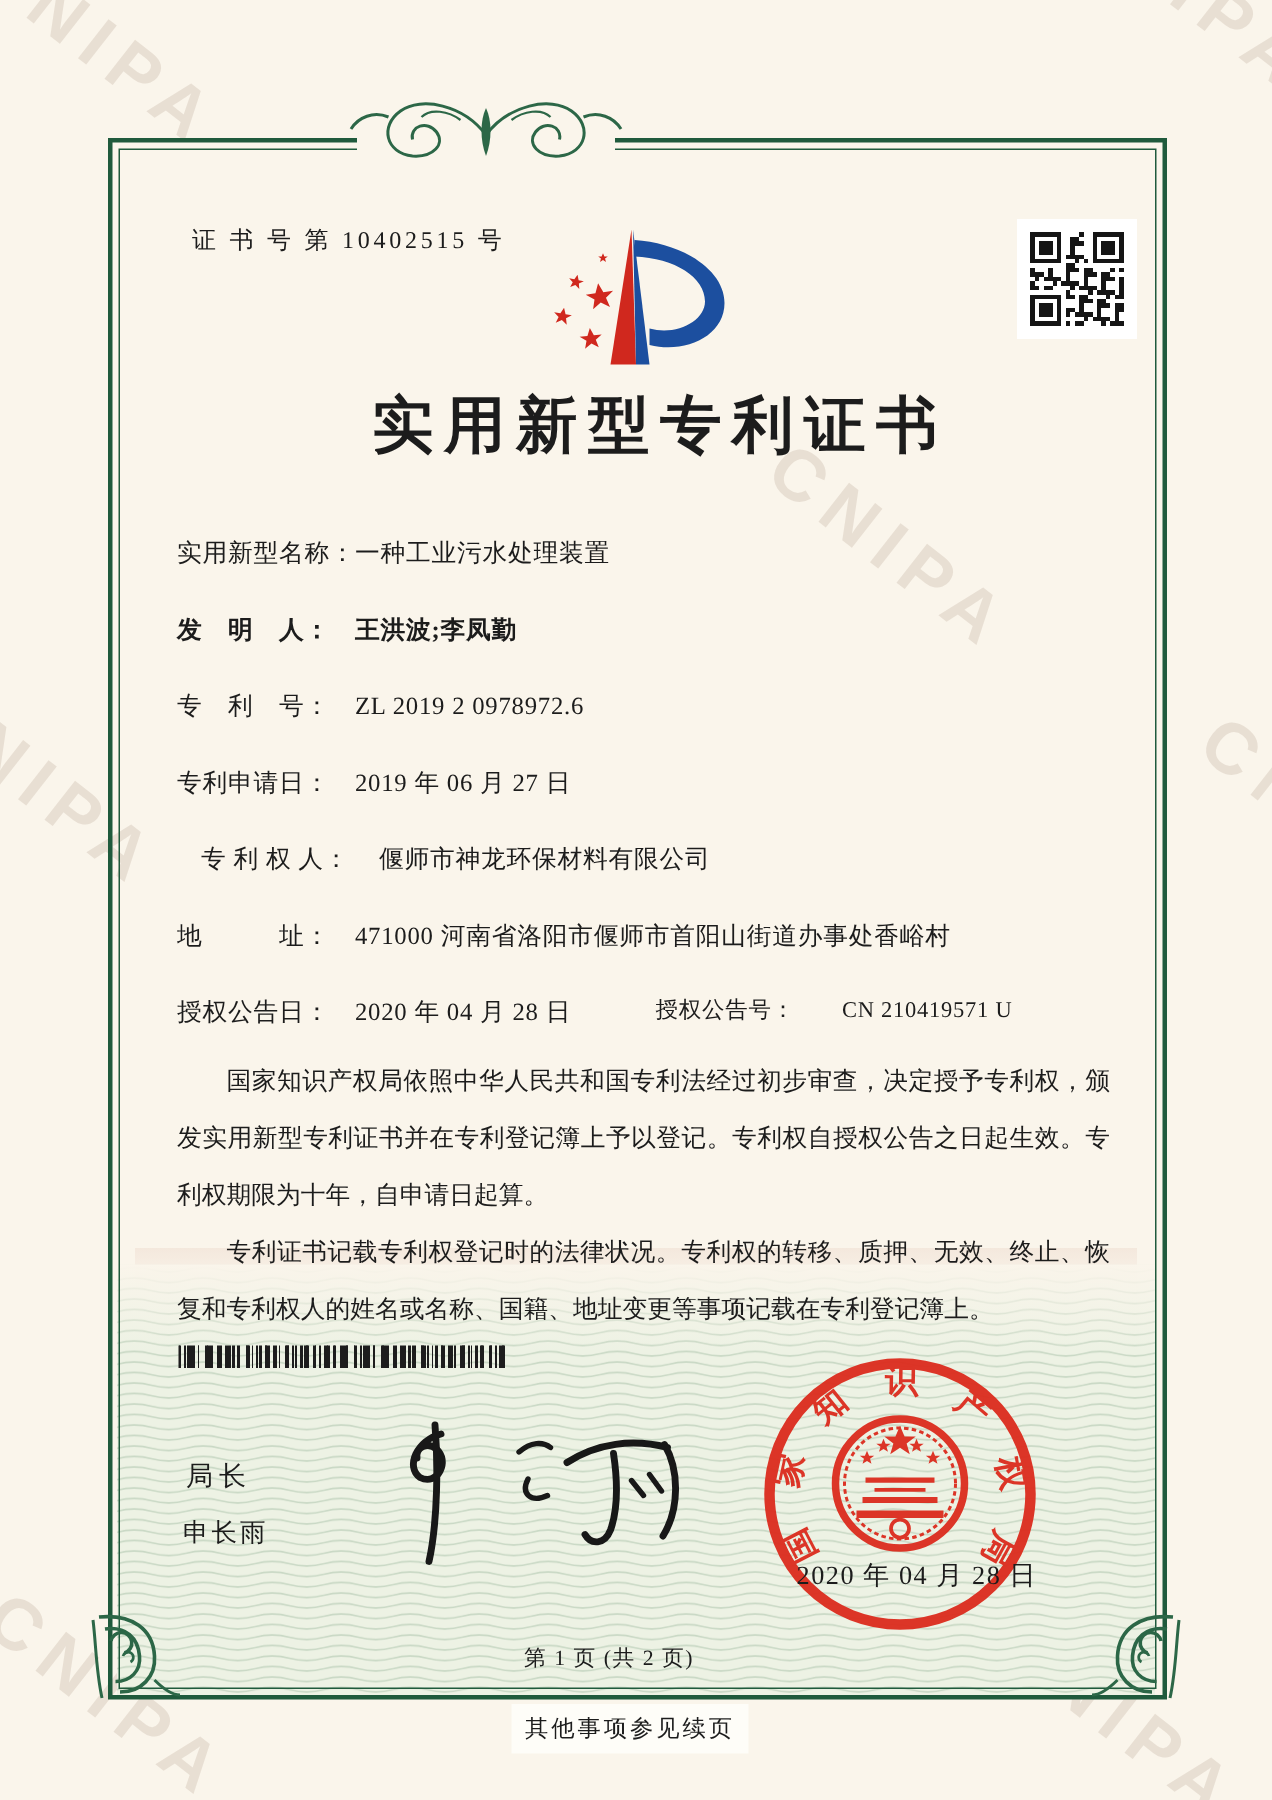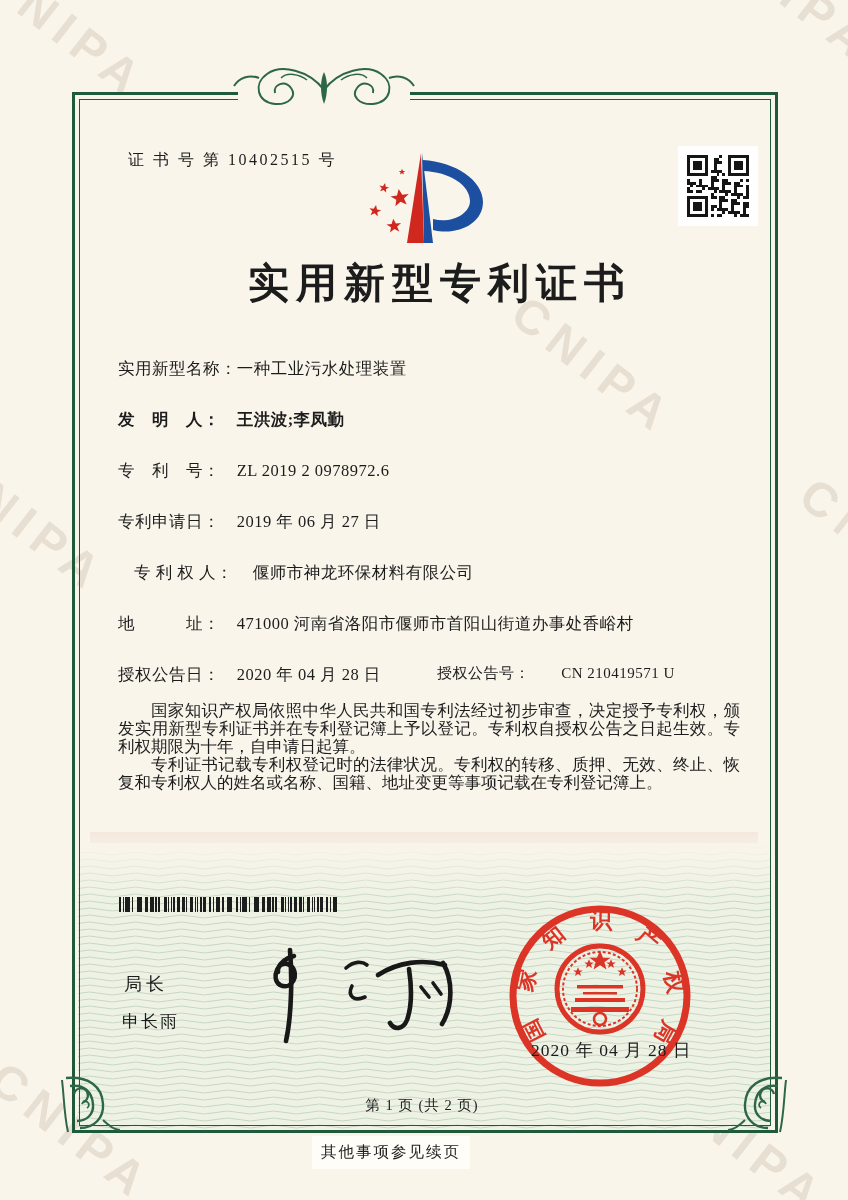--- a/index.html
+++ b/index.html
@@ -39,21 +39,21 @@
   .certno{position:absolute;left:112px;top:150px;font-size:16px;letter-spacing:2.5px;z-index:4;margin-left:16px;}
   .title{position:absolute;left:0;right:0;top:256px;text-align:center;z-index:4;
          font-size:41px;font-weight:bold;letter-spacing:7px;padding-left:32px;}
   .row{position:absolute;left:118px;font-size:16.5px;z-index:4;letter-spacing:0.5px;white-space:nowrap;}
   .row .lab{display:inline-block;width:114px;}
   .r1{top:358px;} .r2{top:409px;font-weight:bold;} .r3{top:460px;} .r4{top:511px;}
   .r5{top:562px;margin-left:16px;} .r6{top:613px;} .r7{top:664px;}
   .row-extra{position:absolute;left:437px;top:664px;font-size:15px;z-index:4;letter-spacing:0.5px;white-space:nowrap;}
   .row-extra .lab{display:inline-block;width:120px;}
   .paras{position:absolute;left:118px;top:702px;width:622px;z-index:4;
-         font-size:16.5px;line-height:18px;text-align:justify;}
+         font-size:16.5px;line-height:38px;text-align:justify;}
   .paras p{margin:0;text-indent:2em;}
 
   
   .barcode{position:absolute;left:119px;top:897px;width:218px;height:15px;z-index:4;
     background:
       repeating-linear-gradient(90deg,#1d1d1d 0 2px,transparent 2px 4px,#1d1d1d 4px 5px,transparent 5px 9px),
       repeating-linear-gradient(90deg,#1d1d1d 0 1px,transparent 1px 6px,#1d1d1d 6px 9px,transparent 9px 13px);}
 
   
   .qr{position:absolute;left:678px;top:146px;width:80px;height:80px;background:#fff;z-index:4;}
@@ -65,22 +65,22 @@
   
   .director-title{position:absolute;left:124px;top:972px;font-size:18px;letter-spacing:4px;z-index:4;}
   .director-name{position:absolute;left:122px;top:1010px;font-size:17px;letter-spacing:2px;z-index:4;}
   .sig{position:absolute;left:246px;top:944px;width:210px;height:102px;z-index:4;}
 
   
   .seal{position:absolute;left:505px;top:901px;width:190px;height:190px;z-index:4;opacity:0.94;}
   .seal-date{position:absolute;left:531px;top:1038px;font-size:17.5px;letter-spacing:1px;z-index:5;}
 
   .pageno{position:absolute;left:72px;top:1096px;width:668px;text-align:center;
-          font-size:14.5px;letter-spacing:1px;z-index:4;padding-left:16px;}
-  .notebox{position:absolute;left:312px;top:1136px;width:158px;height:33px;background:#fefdf8;
+          font-size:14.5px;letter-spacing:1px;z-index:4;}
+  .notebox{position:absolute;left:341px;top:1136px;width:158px;height:33px;background:#fefdf8;
            display:flex;align-items:center;justify-content:center;font-size:15.5px;
            letter-spacing:2px;z-index:4;}
 </style>
 </head>
 <body>
 
 <div class="page">
 
   <div class="wm wm1">CNIPA</div>
   <div class="wm wm2">CNIPA</div>

